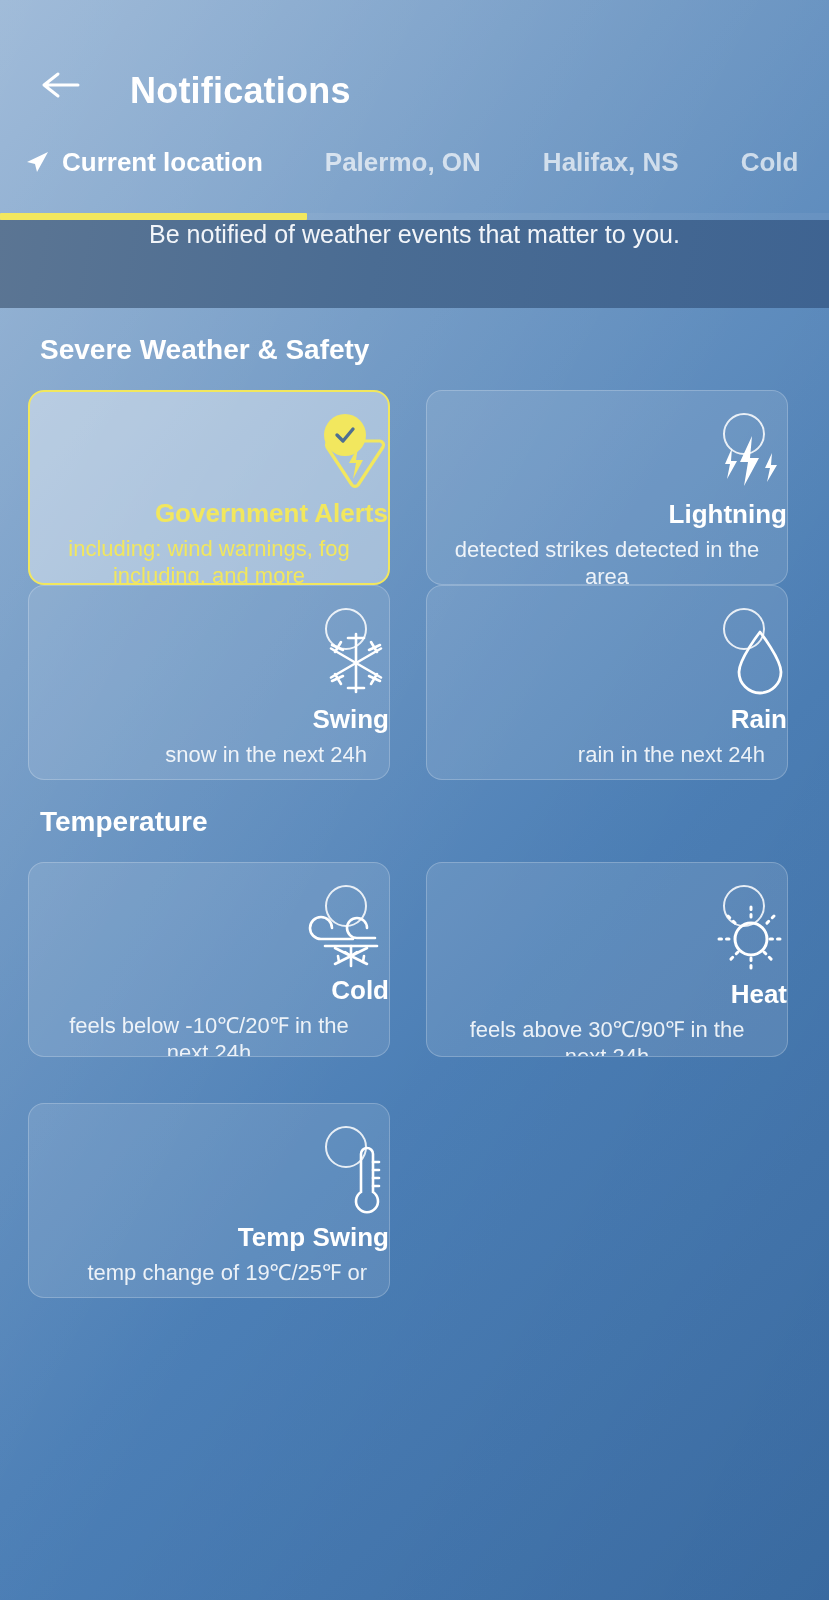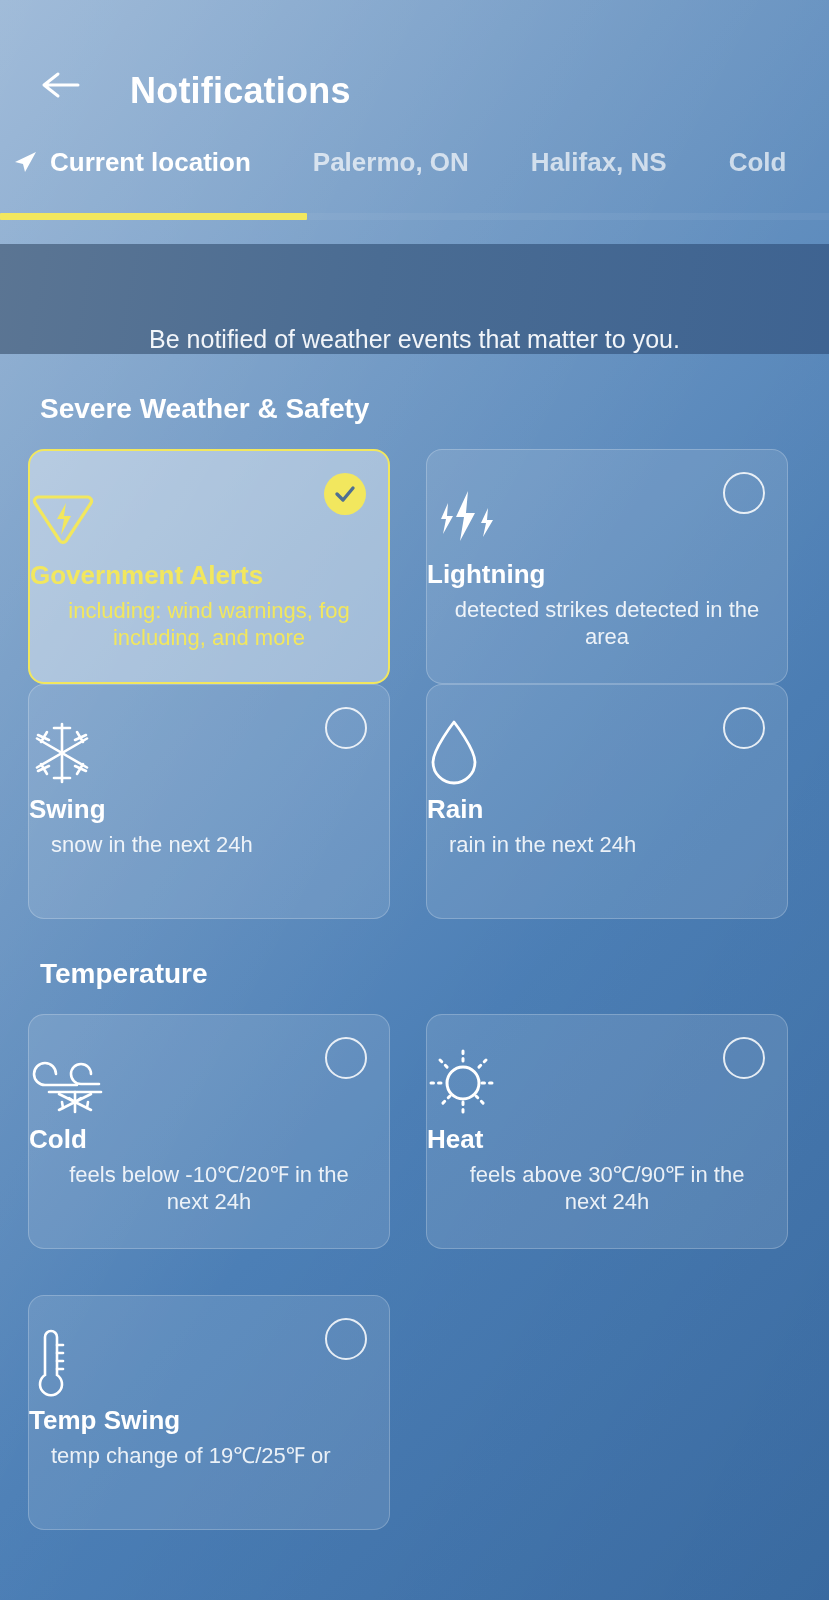--- a/index.html
+++ b/index.html
@@ -48,21 +48,21 @@
     font-weight: bold;
     letter-spacing: 0.2px;
   }
 
   
   .tabs-wrap { position: relative; height: 108px; }
   .tabs {
     display: flex;
     align-items: center;
     height: 100px;
-    padding-left: 12px;
+    padding-left: 24px;
     white-space: nowrap;
     overflow: hidden;
   }
   .tab {
     display: flex;
     align-items: center;
     gap: 12px;
     padding: 0 30px 0 0;
     margin-right: 32px;
     font-size: 26px;
@@ -84,62 +84,61 @@
   }
   .tabs-divider {
     position: absolute;
     left: 0; right: 0; bottom: 0;
     height: 7px;
     background: rgba(255,255,255,0.05);
   }
 
   
   .banner {
-    height: 110px;
-    display: flex;
-    align-items: flex-end;
+    height: 88px;
+    display: flex;
+    align-items: flex-start;
     justify-content: center;
     background: linear-gradient(100deg, #5B7593 0%, #4A6C93 45%, #3E6391 100%);
     position: relative;
     z-index: 2;
-    margin-top: 24px;
   }
   .banner-text {
     color: #F2F5F9;
     font-size: 25px;
     font-weight: normal;
   }
 
   
   .content {
     position: relative;
     padding: 0 28px;
   }
   .section-title {
     color: #FFFFFF;
     font-size: 28px;
     font-weight: bold;
-    margin: 39px 0 24px 12px;
+    margin: 26px 0 24px 12px;
   }
   .card-grid {
     display: flex;
     gap: 36px;
   }
   .card {
     position: relative;
     flex: 0 0 362px;
     width: 362px;
-    height: 235px;
+    height: 195px;
     border-radius: 16px;
     background: rgba(255,255,255,0.11);
     border: 1px solid rgba(255,255,255,0.22);
     display: flex;
     flex-direction: column;
-    align-items: flex-start;
-    padding-top: 32px;
+    align-items: flex-end;
+    padding-top: 41px;
     cursor: pointer;
     overflow: hidden;
   }
   .card.selected {
     background: rgba(255,255,255,0.40);
     border: 2px solid #F2E75E;
   }
   .card-icon {
     height: 72px;
     display: flex;

